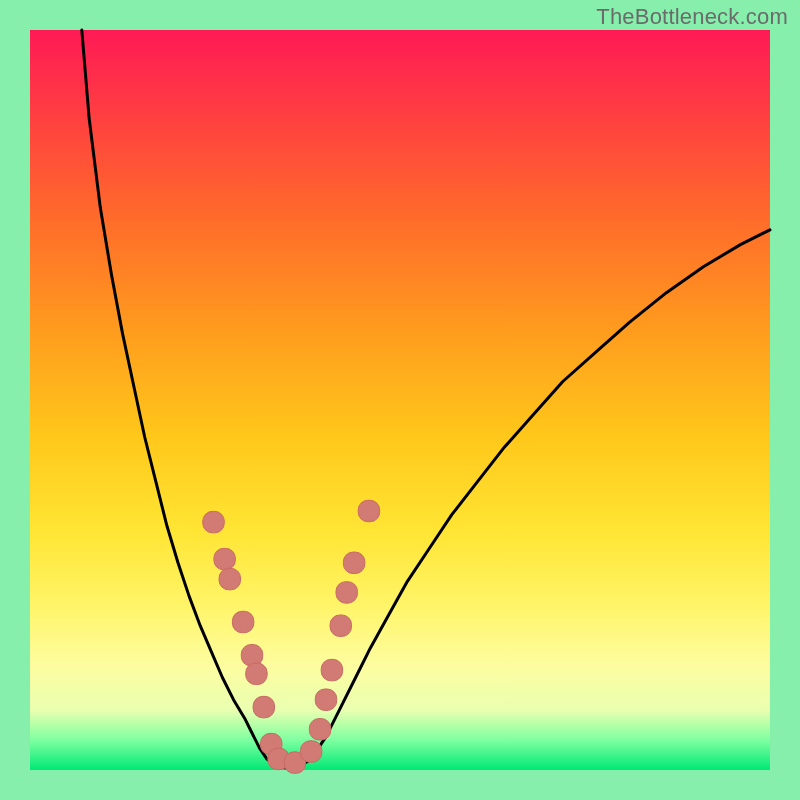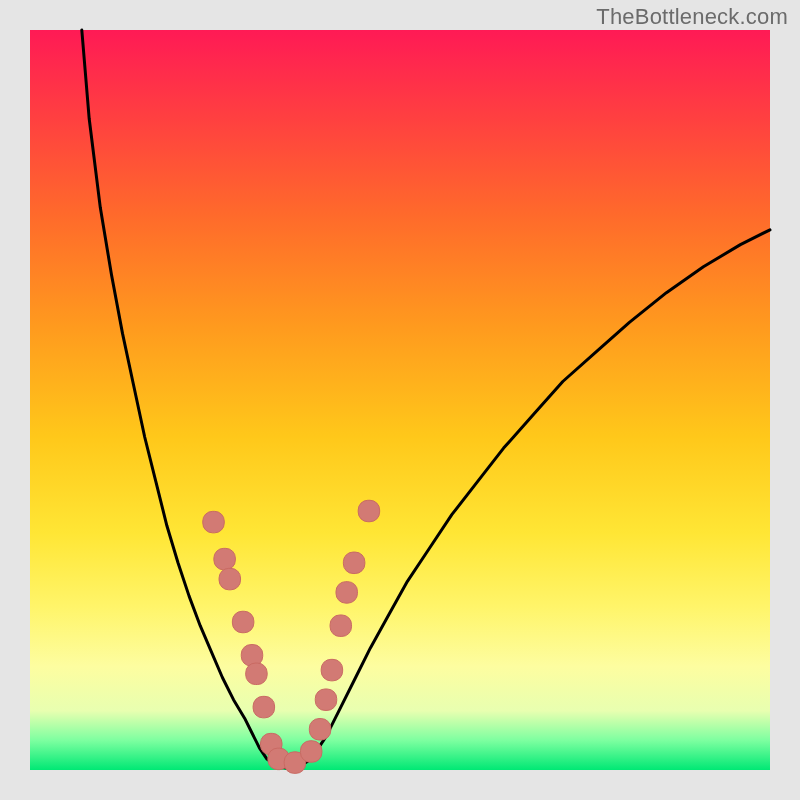--- a/index.html
+++ b/index.html
@@ -10,21 +10,21 @@
     background: #000;
     overflow: hidden;
     font-family: Arial, Helvetica, sans-serif;
   }
   .frame {
     position: absolute;
     left: 0;
     top: 0;
     width: 800px;
     height: 800px;
-    background: #e5e5e5;
+    background: #86efac;
   }
   .plot {
     position: absolute;
     left: 30px;
     top: 30px;
     width: 740px;
     height: 740px;
     background: linear-gradient(
       to bottom,
       #ff1a55 0%,

